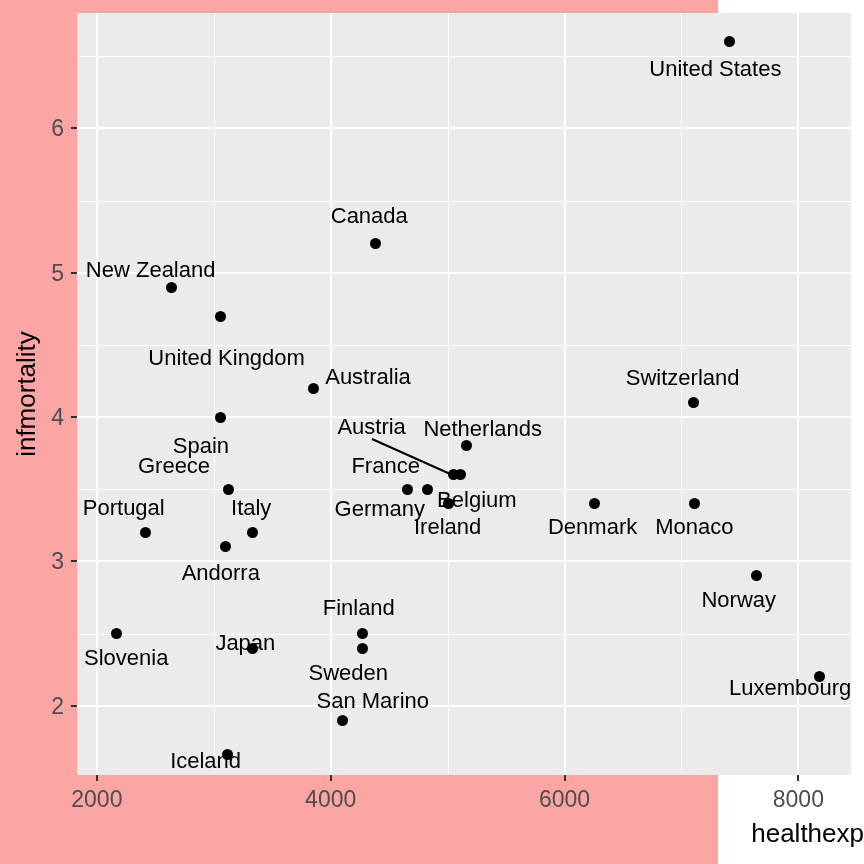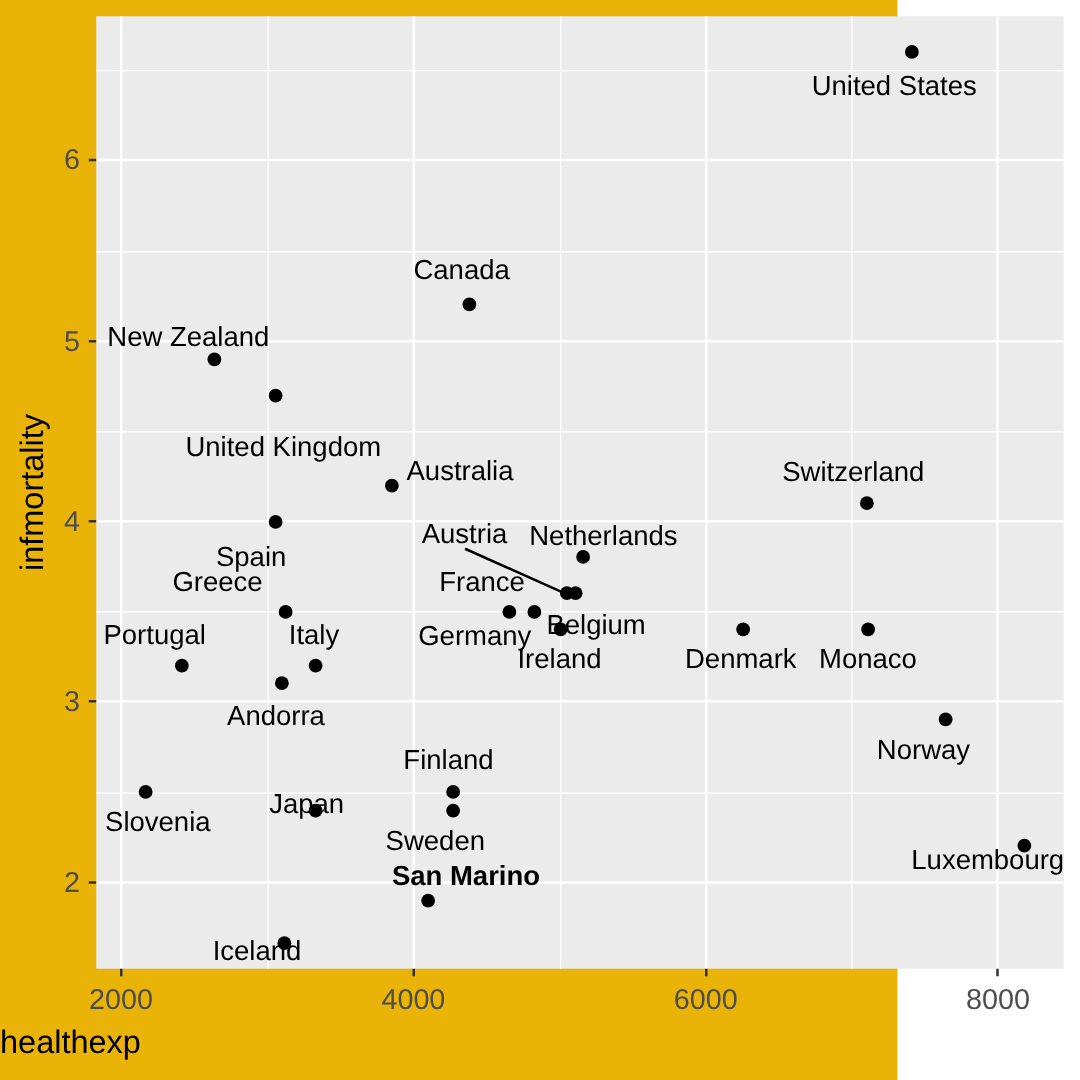--- a/index.html
+++ b/index.html
@@ -10,21 +10,21 @@
   body {
     width: 864px;
     height: 864px;
     font-family: "Liberation Sans", sans-serif;
     overflow: hidden;
   }
   #plot-root {
     position: relative;
     width: 718px;
     height: 864px;
-    background: #eab308;
+    background: #fca5a5;
   }
   
   #panel {
     position: absolute;
     left: 77px;
     top: 13px;
     width: 774px;
     height: 762px;
     background: #EBEBEB;
     overflow: hidden;
@@ -95,21 +95,21 @@
     transform: translateY(-50%);
     text-align: right;
     white-space: nowrap;
   }
   
   #xtitle {
     position: absolute;
     left: 0;
     width: 864px;
     top: 818px;
-    text-align: left;
+    text-align: right;
     font-size: 26px;
     color: #000000;
   }
   #ytitle {
     position: absolute;
     left: 0px;
     top: 394px;
     font-size: 26px;
     color: #000000;
     transform: translate(-50%, -50%) rotate(-90deg);
@@ -198,21 +198,21 @@
         <div class="plabel c" style="left: 174.208px; top: 495.011px;">Italy</div>
         <div class="plabel c" style="left: 46.7674px; top: 495.011px;">Portugal</div>
         <div class="plabel c" style="left: 370.631px; top: 513.773px;">Ireland</div>
         <div class="plabel c" style="left: 143.81px; top: 559.955px;">Andorra</div>
         <div class="plabel c" style="left: 661.758px; top: 587.375px;">Norway</div>
         <div class="plabel c" style="left: 43.2598px; top: 645.102px; padding-left: 12px;">Slovenia</div>
         <div class="plabel c" style="left: 281.773px; top: 594.591px;">Finland</div>
         <div class="plabel c" style="left: 168.363px; top: 610.466px; margin-top: 20px;">Japan</div>
         <div class="plabel c" style="left: 271.251px; top: 659.534px;">Sweden</div>
         <div class="plabel c" style="left: 713.202px; top: 675px;">Luxembourg</div>
-        <div class="plabel c" style="left: 295.804px; top: 688.398px; font-weight: bold;">San Marino</div>
+        <div class="plabel c" style="left: 295.804px; top: 688.398px;">San Marino</div>
         <div class="plabel c" style="left: 128.61px; top: 747.568px;">Iceland</div>
       </div>
   </div>
 
   <div id="axis-x">
       <div class="tick-x" style="left: 95.8761px; top: 775px;"></div>
       <div class="ticklabel-x" style="left: 96.8761px; top: 786px;">2000</div>
       <div class="tick-x" style="left: 329.713px; top: 775px;"></div>
       <div class="ticklabel-x" style="left: 330.713px; top: 786px;">4000</div>
       <div class="tick-x" style="left: 563.55px; top: 775px;"></div>

